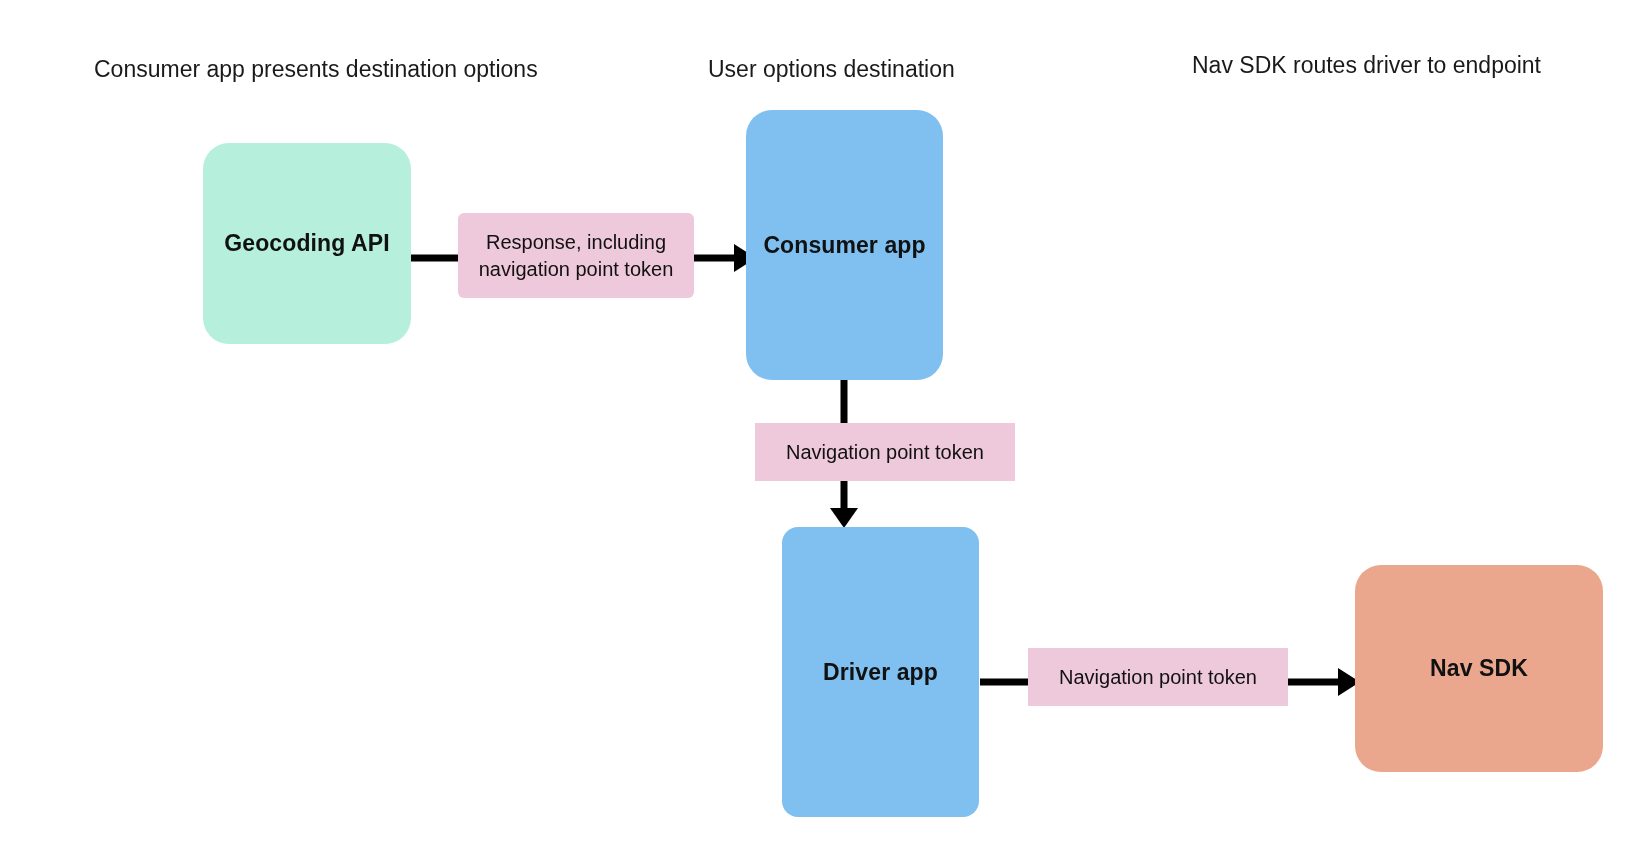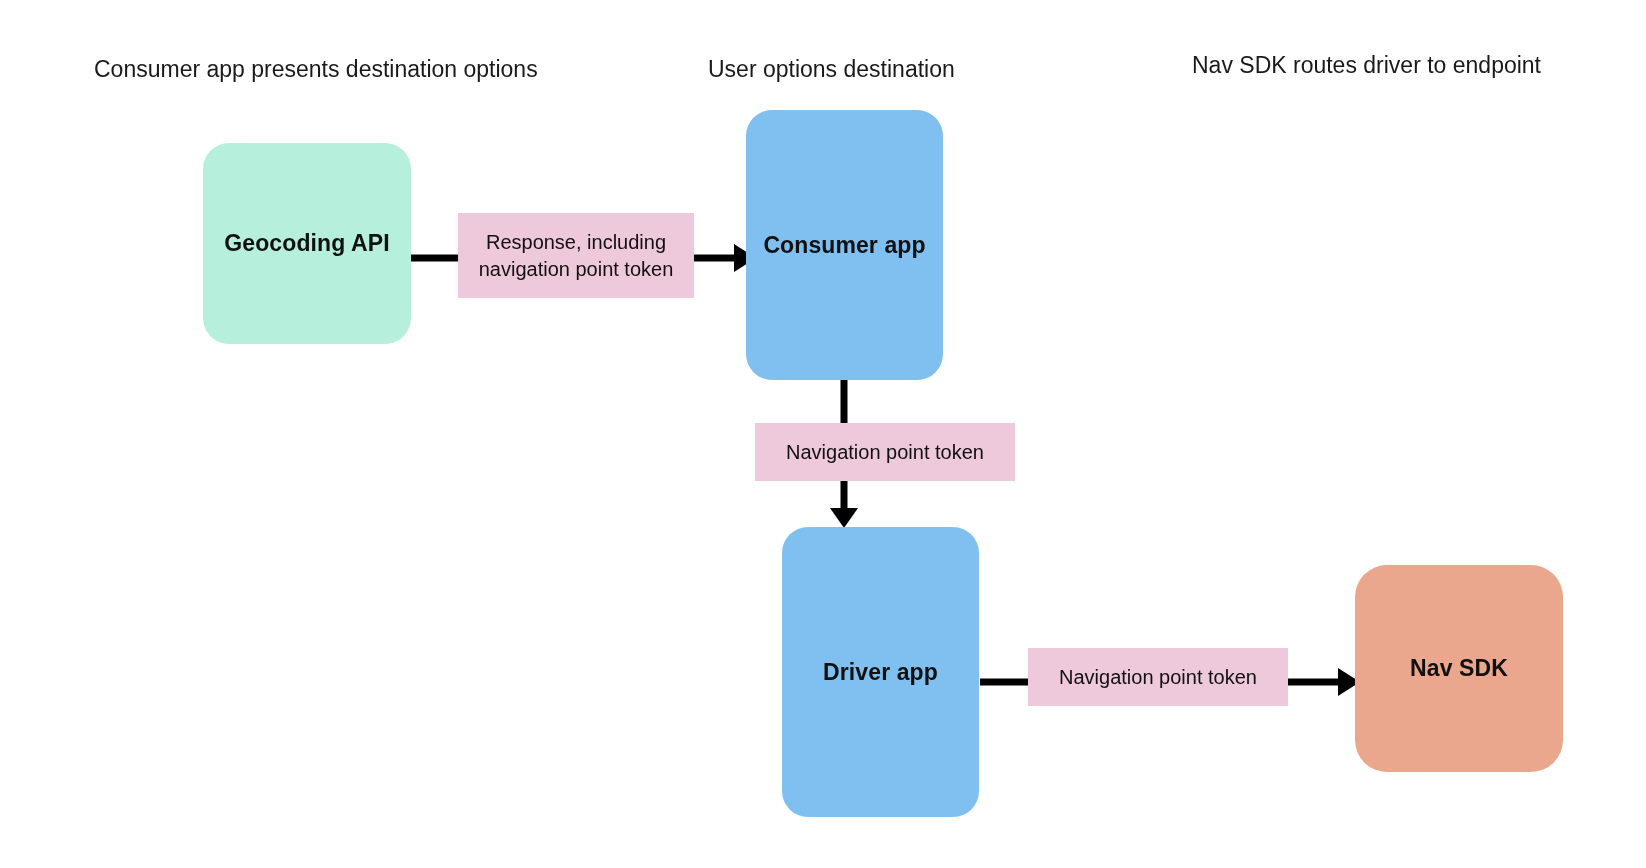--- a/index.html
+++ b/index.html
@@ -104,29 +104,29 @@
   </div>
 
   <div class="node" style="left:163px; top:143px; width:208px; height:201px; background:#b6f0dc; z-index:2;">
     <span class="node-label">Geocoding API</span>
   </div>
 
   <div class="node" style="left:706px; top:110px; width:197px; height:270px; background:#7fc0f0; z-index:2;">
     <span class="node-label">Consumer app</span>
   </div>
 
-  <div class="node" style="left:742px; top:527px; width:197px; height:290px; background:#7fc0f0; z-index:2;">
+  <div class="node" style="left:742px; top:527px; width:197px; height:290px; background:#7fc0f0; z-index:2;border-radius:16px;">
     <span class="node-label">Driver app</span>
   </div>
 
-  <div class="node" style="left:1315px; top:565px; width:208px; height:207px; background:#eba78d; z-index:2;border-radius:32px;">
+  <div class="node" style="left:1315px; top:565px; width:248px; height:207px; background:#eba78d; z-index:2;">
     <span class="node-label">Nav SDK</span>
   </div>
 
-  <div class="edge-label" style="left:418px; top:213px; width:236px; height:85px; background:#eec8db;">
+  <div class="edge-label" style="left:418px; top:213px; width:236px; height:85px; background:#eec8db;border-radius:6px;">
     <span class="edge-label-text">Response, including navigation point token</span>
   </div>
 
   <div class="edge-label" style="left:715px; top:423px; width:260px; height:58px; background:#eec8db;">
     <span class="edge-label-text">Navigation point token</span>
   </div>
 
   <div class="edge-label" style="left:988px; top:648px; width:260px; height:58px; background:#eec8db;">
     <span class="edge-label-text">Navigation point token</span>
   </div>

